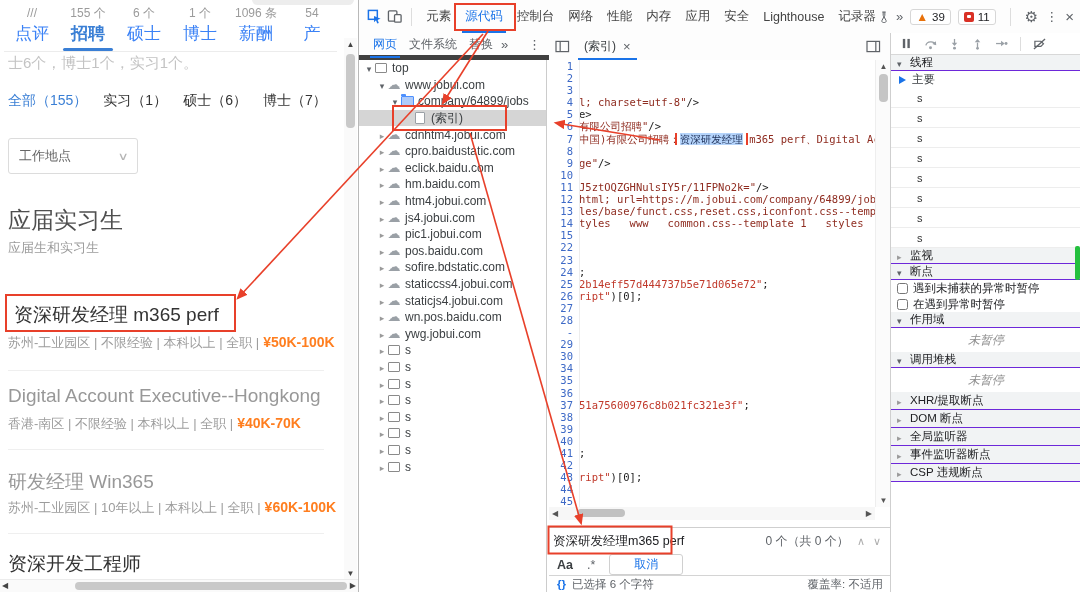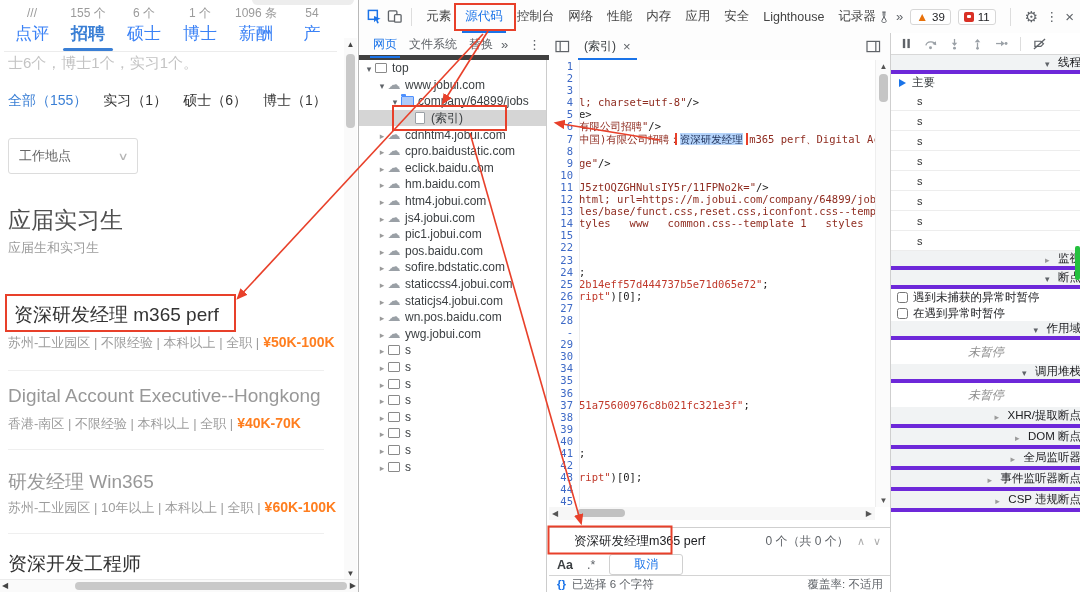--- a/index.html
+++ b/index.html
@@ -104,38 +104,38 @@
   .ed-vscroll{position:absolute;left:516px;top:60px;width:16px;height:447px;background:#fbfbfb;border-left:1px solid #eee;box-sizing:border-box;}
   .ed-vscroll .up{position:absolute;top:2px;width:100%;text-align:center;font-size:8px;color:#555;cursor:pointer;}
   .ed-vscroll .dn{position:absolute;bottom:2px;width:100%;text-align:center;font-size:8px;color:#555;cursor:pointer;}
   .ed-vscroll .thumb{position:absolute;top:14px;left:3px;width:9px;height:28px;background:#c5c5c5;border-radius:4px;cursor:pointer;}
   .ed-hscroll{position:absolute;left:190px;top:507px;width:326px;height:13px;background:#f7f7f7;}
   .ed-hscroll .lt{position:absolute;left:3px;top:2px;font-size:8px;color:#555;cursor:pointer;}
   .ed-hscroll .rt{position:absolute;right:3px;top:2px;font-size:8px;color:#555;cursor:pointer;}
   .ed-hscroll .thumb{position:absolute;left:28px;top:2px;width:48px;height:8px;background:#c1c1c1;border-radius:4px;cursor:pointer;}
   
   .search-row{position:absolute;left:190px;top:527px;width:342px;height:27px;border-top:1px solid #cfcfcf;display:flex;align-items:center;box-sizing:border-box;background:#fff;}
-  .search-q{margin-left:25px;font-size:12.5px;color:#202124;flex:1;}
+  .search-q{margin-left:4px;font-size:12.5px;color:#202124;flex:1;}
   .search-res{font-size:12px;color:#5f6368;margin-right:8px;white-space:nowrap;}
   .updown{display:flex;gap:8px;margin-right:10px;color:#adadad;font-size:11px;}
   .updown span{cursor:pointer;}
   .search-row2{position:absolute;left:190px;top:554px;width:342px;height:21px;display:flex;align-items:center;gap:14px;padding-left:8px;box-sizing:border-box;}
   .aa{font-size:12.5px;font-weight:bold;color:#3c4043;cursor:pointer;}
   .rx{font-size:12.5px;color:#5f6368;cursor:pointer;}
   .cancel-btn{width:72px;height:19px;border:1px solid #d0d0d0;border-radius:3px;background:#fff;color:#1a73e8;font-size:12px;display:flex;align-items:center;justify-content:center;cursor:pointer;}
   .statusbar{position:absolute;left:190px;top:575px;width:342px;height:17px;border-top:1px solid #d4d4d4;display:flex;align-items:center;box-sizing:border-box;background:#fff;}
   .braces{color:#1a73e8;font-weight:bold;font-size:11.5px;margin:0 6px 0 8px;}
   .sel-chars{font-size:11.5px;color:#5f6368;flex:1;}
   .coverage{font-size:11.5px;color:#5f6368;margin-right:8px;white-space:nowrap;}
   
   #rightpanel{position:absolute;left:531px;top:33px;width:191px;bottom:0;border-left:1px solid #cfcfcf;box-sizing:border-box;background:#fff;}
   .dbg-controls{height:21px;border-bottom:1px solid #d8d8d8;display:flex;align-items:center;gap:12px;padding-left:10px;}
   .dbg-controls .ci{display:inline-flex;cursor:pointer;}
   .dbg-div{width:1px;height:14px;background:#ddd;}
-  .sect{height:15px;background:#f1f3f4;border-bottom:4px solid #6d28d9;display:flex;align-items:center;padding-left:6px;font-size:11.5px;color:#202124;cursor:pointer;gap:4px;justify-content:flex-end;}
+  .sect{height:15px;background:#f1f3f4;border-bottom:1px solid #6d28d9;display:flex;align-items:center;padding-left:6px;font-size:11.5px;color:#202124;cursor:pointer;gap:4px;}
   .sect .sw{width:9px;display:inline-block;}
   .thread-main{height:17px;display:flex;align-items:center;padding-left:8px;gap:6px;font-size:11.5px;cursor:pointer;}
   .tri-blue{width:0;height:0;border-left:7px solid #1a73e8;border-top:4px solid transparent;border-bottom:4px solid transparent;}
   .srow{height:19px;display:flex;align-items:center;padding-left:26px;font-size:11px;color:#333;border-bottom:1px solid #ededed;cursor:pointer;}
   .cbrow{height:16px;display:flex;align-items:center;gap:5px;padding-left:6px;font-size:11.5px;color:#202124;}
   .cbrow input{width:11px;height:11px;margin:0;cursor:pointer;}
   .pausedrow{height:24px;display:flex;align-items:center;justify-content:center;font-size:12px;color:#8e8e8e;font-style:italic;}
   .green-bar{position:absolute;right:1px;top:213px;width:5px;height:34px;background:#24c03e;border-radius:2px;}
   
   .overlay{position:absolute;left:0;top:0;pointer-events:none;z-index:50;}
@@ -184,21 +184,21 @@
     <div class="scrolled-text">士6个，博士1个，实习1个。</div>
 
     <div class="filters">
 
         <span class="f blue">全部（155）</span>
 
         <span class="f">实习（1）</span>
 
         <span class="f">硕士（6）</span>
 
-        <span class="f">博士（1）</span>
+        <span class="f">博士（7）</span>
       </div>
 
     <div class="loc-select">
       <span class="lab">工作地点</span>
       <span class="chev">∨</span>
     </div>
 
     <div class="sec-title">应届实习生</div>
     <div class="sec-sub">应届生和实习生</div>
 

